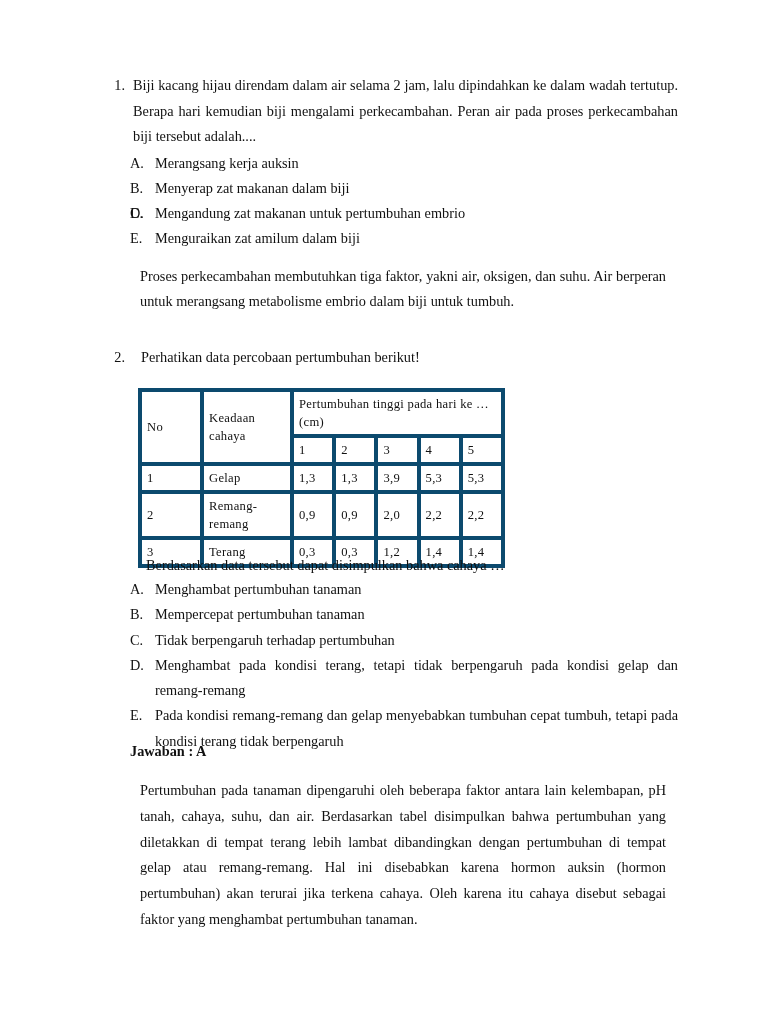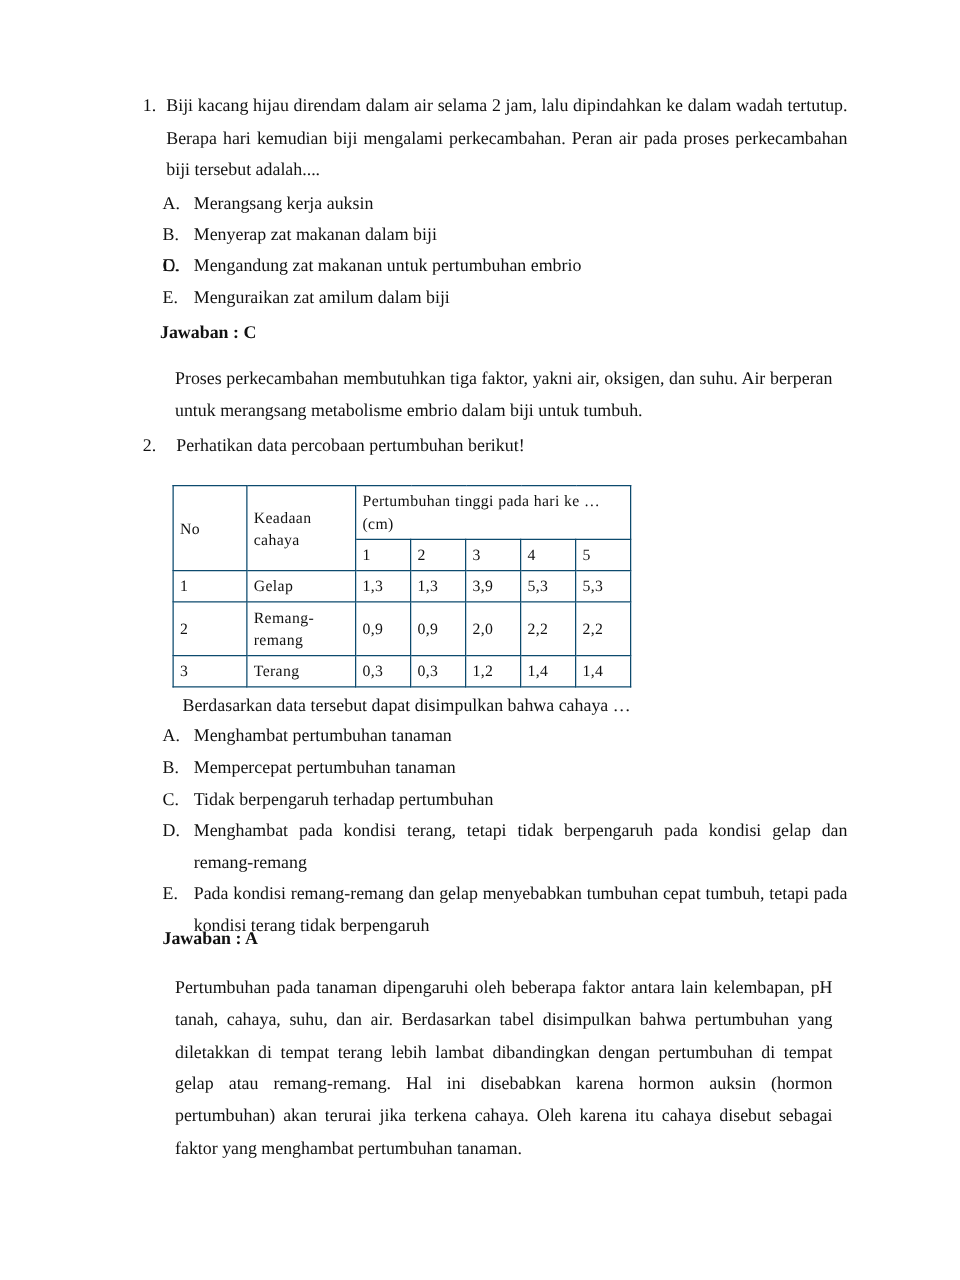--- a/index.html
+++ b/index.html
@@ -118,21 +118,21 @@
     top: 388px;
   }
   table.data {
     border-collapse: collapse;
     table-layout: fixed;
     width: 367px;
     font-size: 12.6px;
     font-family: "Liberation Serif", "DejaVu Serif", serif;
   }
   table.data td, table.data th {
-    border: 1px solid #0c4a6e;
+    border: 4px solid #0c4a6e;
     padding: 3px 5px;
     font-weight: normal;
     text-align: left;
     vertical-align: middle;
     line-height: 18px;
     letter-spacing: 0.3px;
   }
   th.col-no    { width: 48px;  text-align: center; }
   th.col-cond  { width: 76px; }
   th.col-span  { text-align: left; vertical-align: top; padding-top: 4px;}
@@ -198,21 +198,20 @@
       <li class="opt nojust">
         <span class="lbl">D.</span>
         <span>Mengandung zat makanan untuk pertumbuhan embrio</span>
       </li>
       <li class="opt nojust">
         <span class="lbl">E.</span>
         <span>Menguraikan zat amilum dalam biji</span>
       </li>
     </ul>
 
-    <div id="q1-answer" class="answer">Jawaban : C</div>
 
     <div id="q1-expl">
       <p class="para">Proses perkecambahan membutuhkan tiga faktor, yakni air, oksigen, dan suhu. Air berperan untuk merangsang metabolisme embrio dalam biji untuk tumbuh.</p>
     </div>
   </div>
 
   <div id="q2" class="qitem">
     <div class="qnum">2.</div>
     <div class="qbody nojust">Perhatikan data percobaan pertumbuhan berikut!</div>
   </div>

